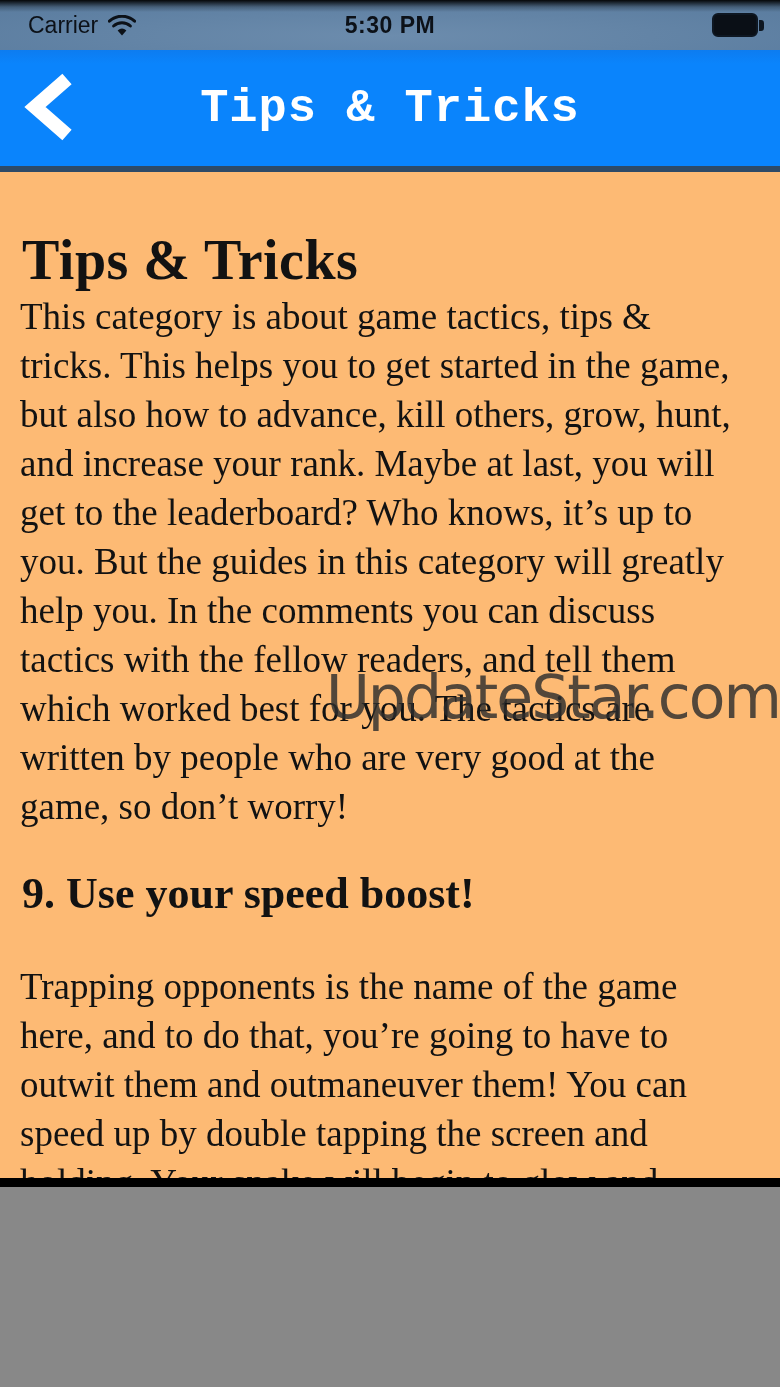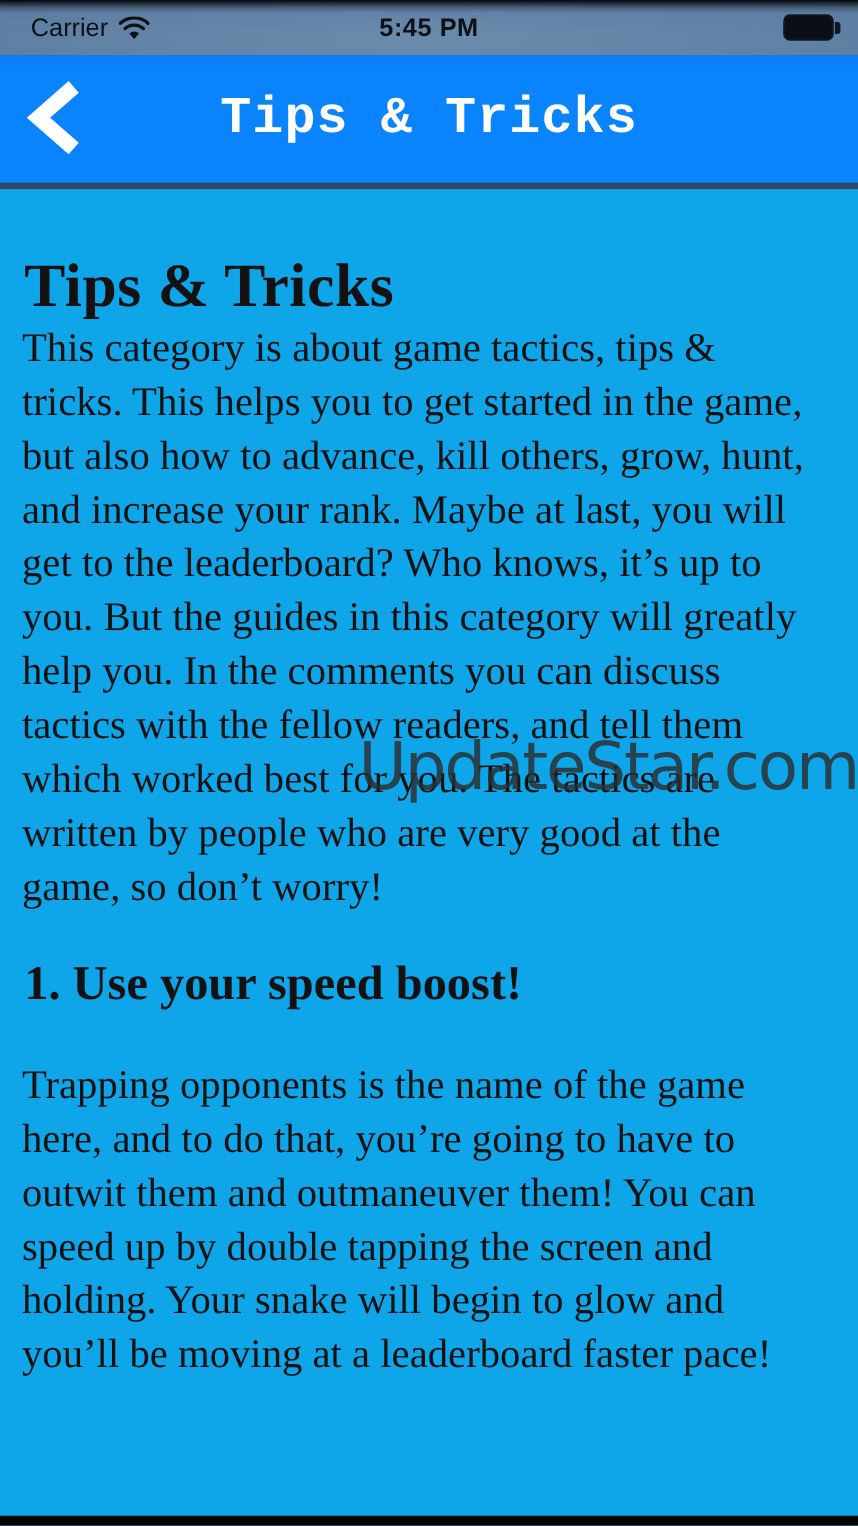--- a/index.html
+++ b/index.html
@@ -2,22 +2,22 @@
 <html><head>
 <meta charset="utf-8">
 <style>
   * { margin: 0; padding: 0; box-sizing: border-box; }
   html, body { width: 780px; }
   body { font-family: "Liberation Serif", serif; background: #888; }
 
   .screen {
     position: relative;
     width: 780px;
-    height: 1387px;
-    background: #0ea5e9;
+    height: 1187px;
+    background: #fdba74;
     overflow: hidden;
   }
 
   
   .status-bar {
     position: absolute;
     top: 0; left: 0; right: 0;
     height: 50px;
     background:
       linear-gradient(180deg, rgba(0,0,0,0.95) 0px, rgba(0,0,0,0.25) 7px, rgba(0,0,0,0) 12px),
@@ -136,42 +136,42 @@
     <div class="status-left">
       <span>Carrier</span>
       <span class="wifi">
         <svg width="28" height="22" viewBox="0 0 28 22">
           <path d="M14 20.5 L9.6 15.4 a7 7 0 0 1 8.8 0 Z" fill="#0c1118"></path>
           <path d="M5.6 11.0 a12.5 12.5 0 0 1 16.8 0" stroke="#0c1118" stroke-width="3" fill="none" stroke-linecap="round"></path>
           <path d="M1.4 6.2 a18.5 18.5 0 0 1 25.2 0" stroke="#0c1118" stroke-width="3" fill="none" stroke-linecap="round"></path>
         </svg>
       </span>
     </div>
-    <div class="status-time">5:45 PM</div>
+    <div class="status-time">5:30 PM</div>
     <div class="battery-wrap">
       <div class="battery-body"></div>
       <div class="battery-cap"></div>
     </div>
   </div>
 
   <div class="nav-bar">
     <div class="nav-title">Tips &amp; Tricks</div>
     <button class="back-button">
       <span>
         <svg width="52" height="68" viewBox="0 0 52 68">
           <polyline points="44,6 12,34 44,62" fill="none" stroke="#ffffff" stroke-width="14" stroke-linecap="butt" stroke-linejoin="miter"></polyline>
         </svg>
       </span>
     </button>
   </div>
 
   <div class="content">
     <h1>Tips &amp; Tricks</h1>
     <p>This category is about game tactics, tips &amp; tricks. This helps you to get started in the game, but also how to advance, kill others, grow, hunt, and increase your rank. Maybe at last, you will get to the leaderboard? Who knows, it’s up to you. But the guides in this category will greatly help you. In the comments you can discuss tactics with the fellow readers, and tell them which worked best for you. The tactics are written by people who are very good at the game, so don’t worry!</p>
-    <h2>1. Use your speed boost!</h2>
+    <h2>9. Use your speed boost!</h2>
     <p>Trapping opponents is the name of the game here, and to do that, you’re going to have to outwit them and outmaneuver them! You can speed up by double tapping the screen and holding. Your snake will begin to glow and you’ll be moving at a leaderboard faster pace!</p>
   </div>
 
   <div class="watermark">UpdateStar.com</div>
 
   <div class="bottom-bar"></div>
 
 </div>
 
 </body></html>

